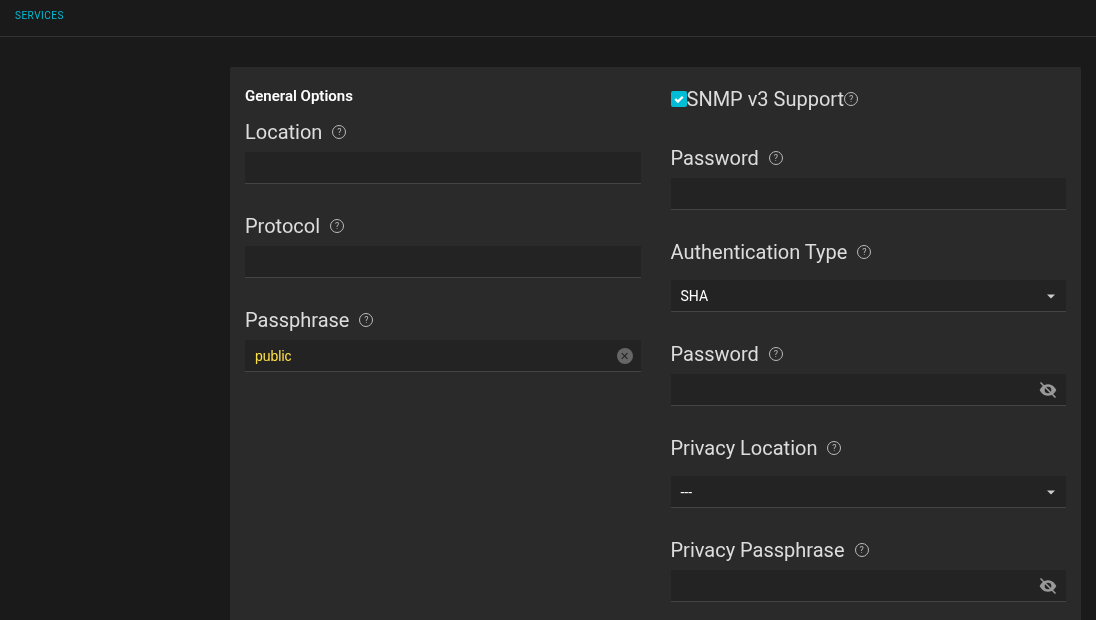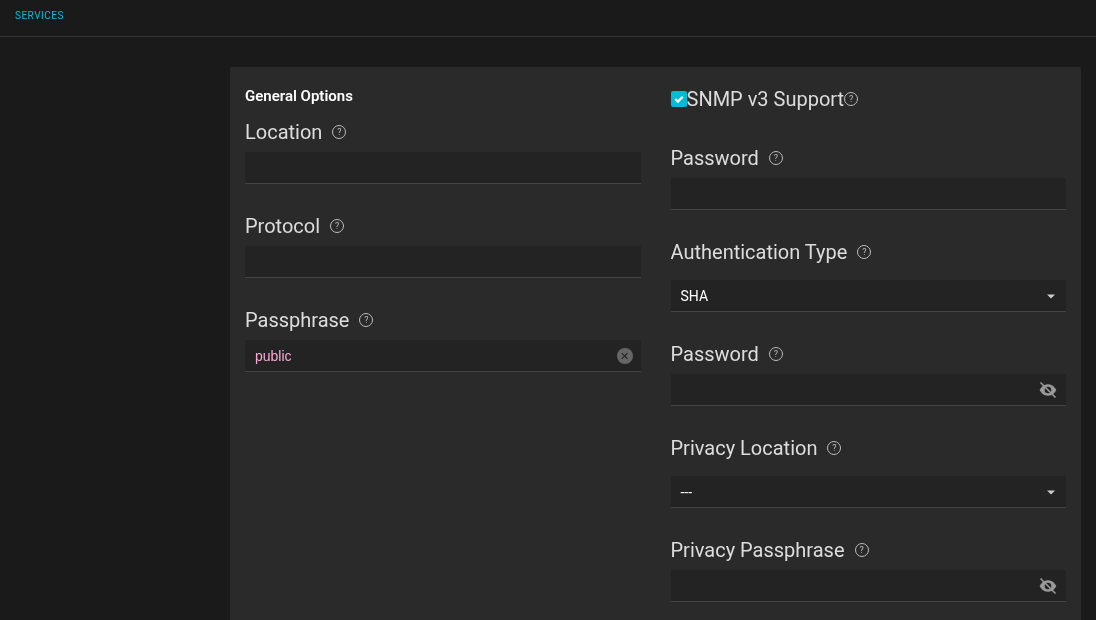--- a/index.html
+++ b/index.html
@@ -74,21 +74,21 @@
       font-size: 9px;
       color: #bbb;
       cursor: pointer;
     }
     .text-input {
       width: 100%;
       height: 32px;
       background: #232323;
       border: none;
       border-bottom: 1px solid #444;
-      color: #f9a8d4;
+      color: #fde047;
       padding: 0 10px;
       font-size: 14px;
       outline: none;
     }
     .input-wrap {
       position: relative;
     }
     .input-action-right {
       position: absolute;
       right: 8px;

